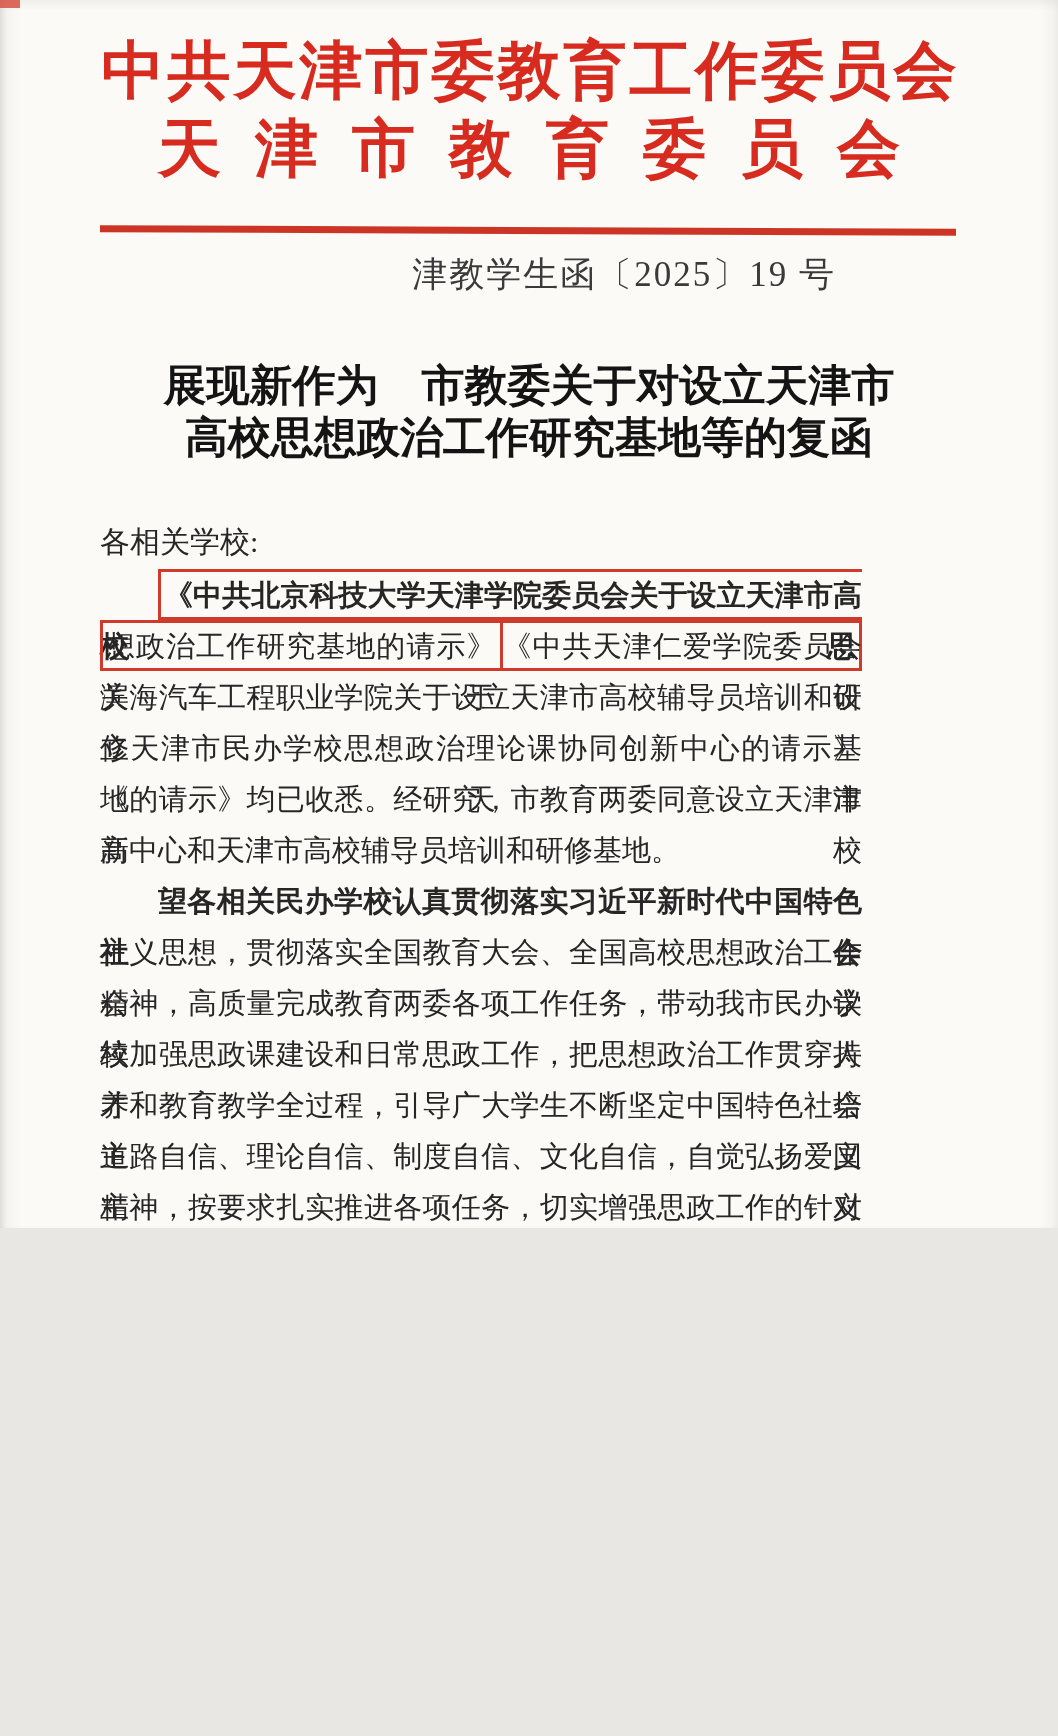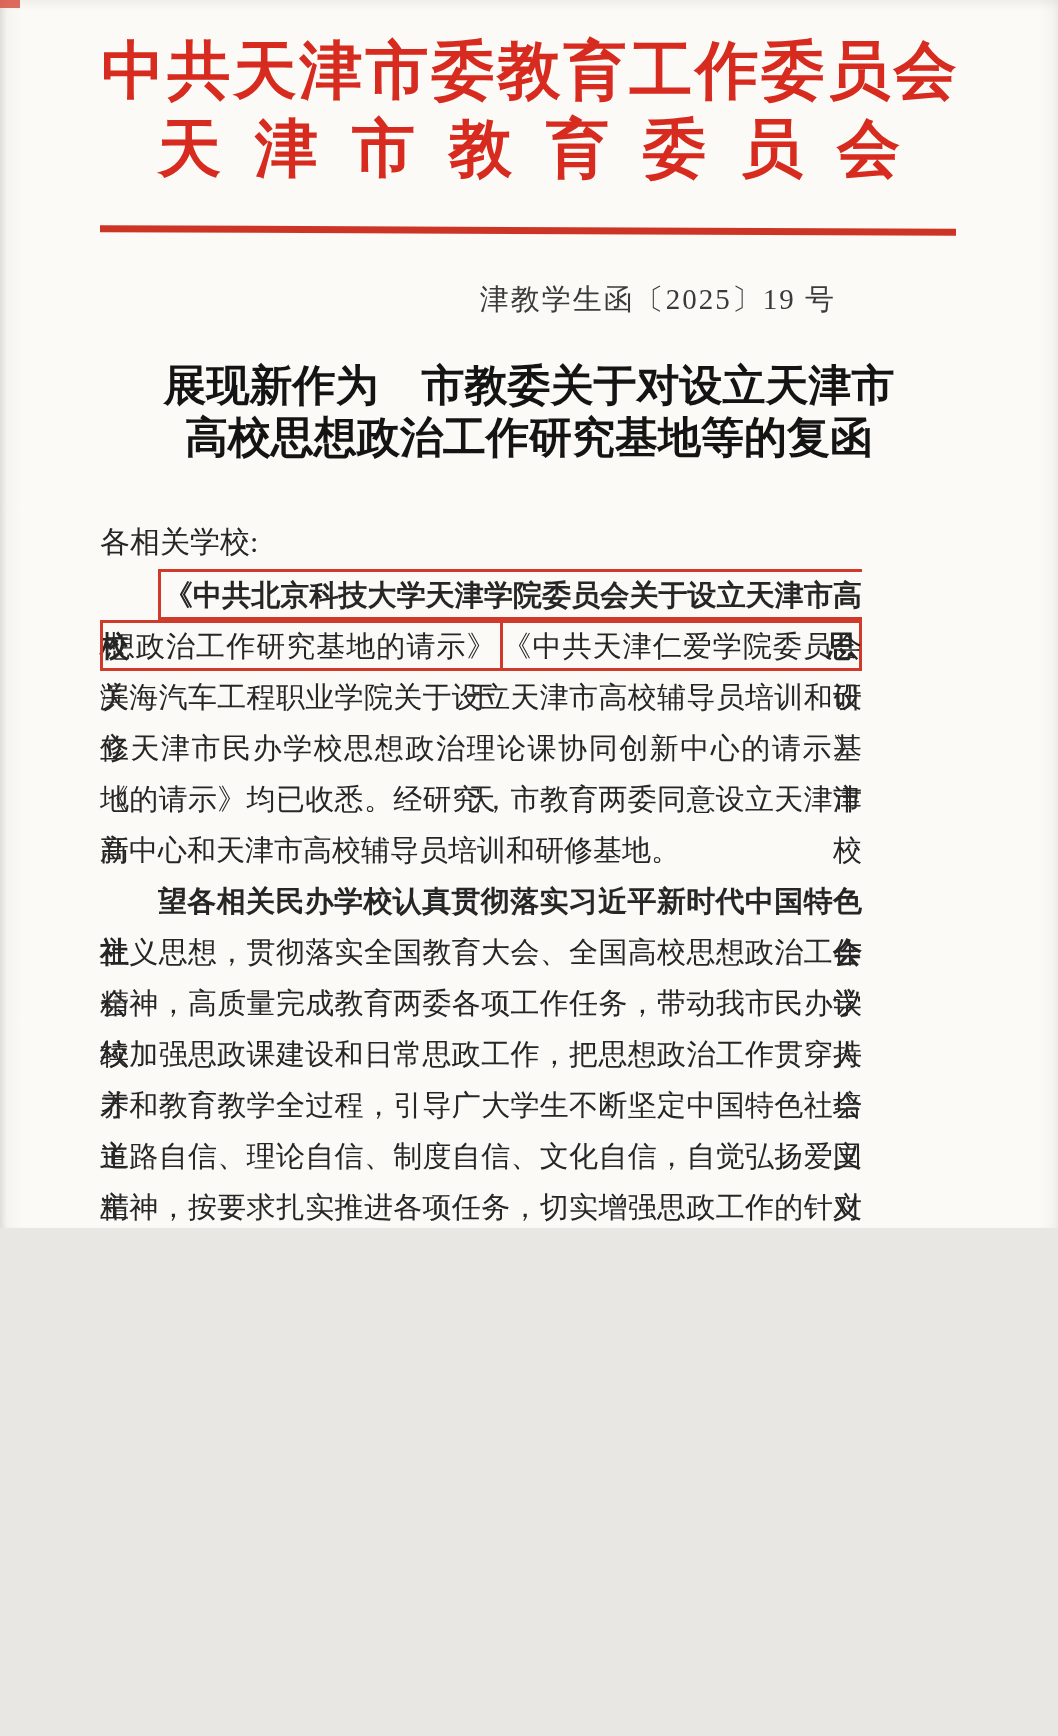--- a/index.html
+++ b/index.html
@@ -8,21 +8,21 @@
     position:relative;width:1058px;height:1228px;margin:0 auto;overflow:hidden;
     background:linear-gradient(90deg,#e6e4df 0px,#f5f4f0 7px,#fbfaf7 22px,#fbfaf7 1038px,#f3f2ee 1058px);
     box-shadow:inset 0 4px 8px rgba(0,0,0,0.06);
   }
   .corner-mark{position:absolute;left:0;top:0;width:20px;height:8px;background:#d8473a;opacity:.8;}
   
   .hdr{position:absolute;left:0;width:100%;text-align:center;color:#d62b1e;font-weight:bold;white-space:nowrap;}
   .hdr1{top:28px;font-size:63px;letter-spacing:3px;text-indent:3px;}
   .hdr2{top:106px;font-size:63px;letter-spacing:34px;text-indent:34px;}
   .redrule{position:absolute;left:100px;top:227px;width:856px;height:7px;background:#cc3526;transform:rotate(.25deg);}
-  .docnum{position:absolute;top:251px;right:222px;font-size:29px;color:#3a3a3a;letter-spacing:2px;margin-top:29px;}
+  .docnum{position:absolute;top:251px;right:222px;font-size:35px;color:#3a3a3a;letter-spacing:2px;}
   
   .title{position:absolute;left:0;width:100%;text-align:center;color:#141414;font-weight:bold;font-size:43px;white-space:nowrap;}
   .title1{top:357px;}
   .title2{top:409px;}
   
   .salut{position:absolute;left:100px;top:522px;font-size:30px;color:#262626;}
   .bodywrap{position:absolute;left:100px;top:570px;width:762px;color:#262626;}
   .bline{height:51px;line-height:51px;font-size:29px;white-space:nowrap;}
   .bline.just{white-space:normal;text-align:justify;text-align-last:justify;text-justify:inter-character;overflow:visible;}
   .bline.ind{text-indent:2em;font-weight:bold;}

